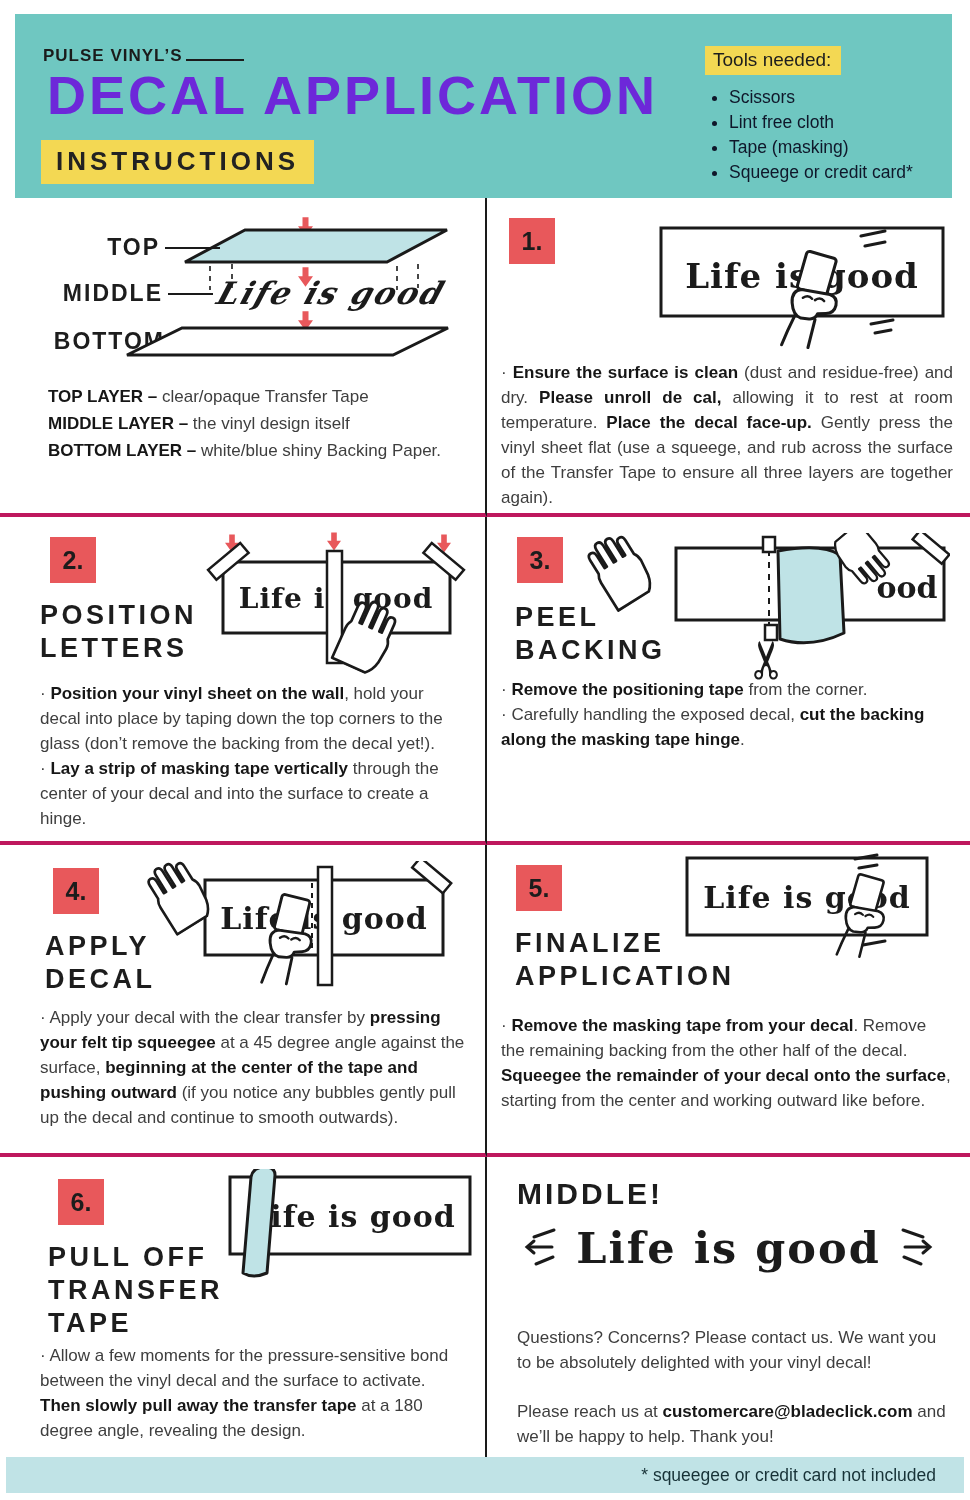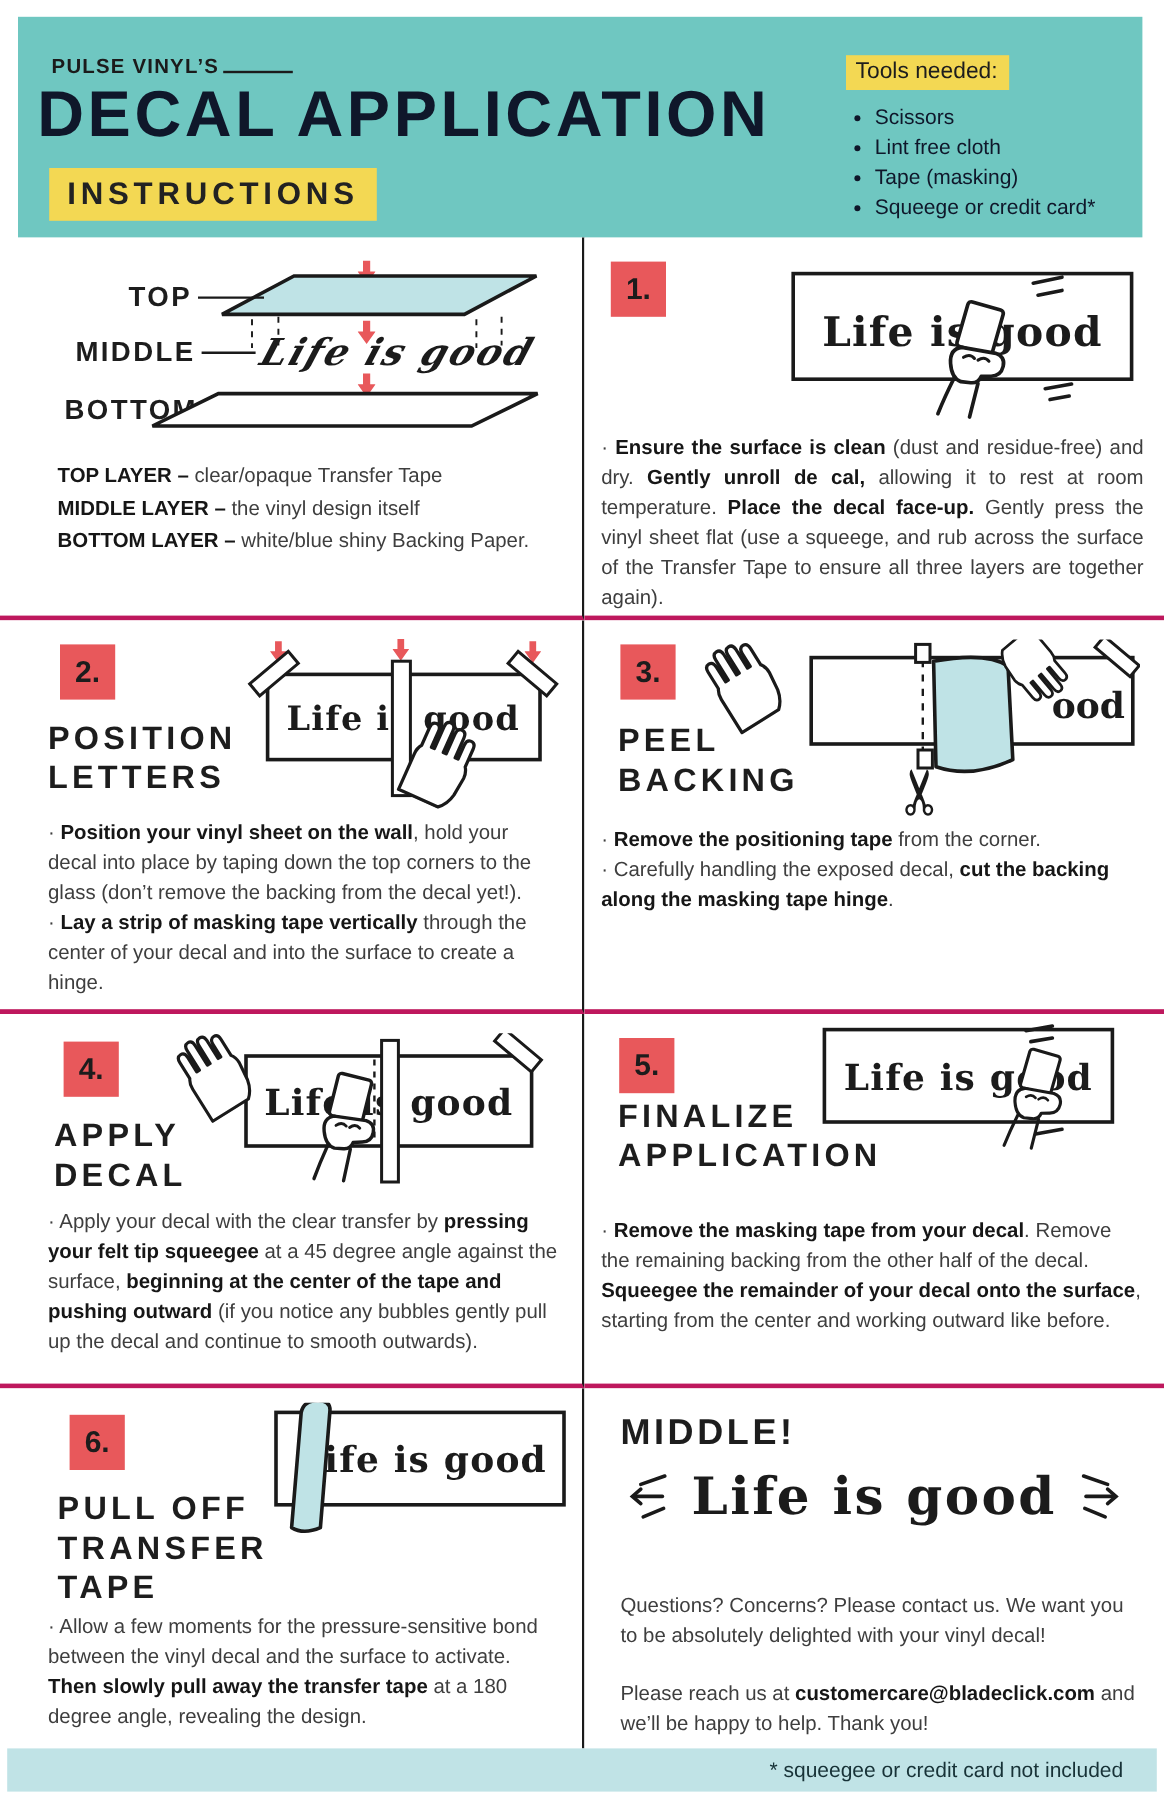--- a/index.html
+++ b/index.html
@@ -3,22 +3,22 @@
 <meta charset="utf-8">
 <style>
   html,body{margin:0;padding:0;background:#fff;}
   .page{position:relative;width:970px;height:1500px;background:#fff;overflow:hidden;
         font-family:"Liberation Sans",sans-serif;color:#3e3e3e;}
   
   .header{position:absolute;left:15px;top:14px;width:937px;height:184px;background:#6fc7c1;}
   .brand{position:absolute;left:28px;top:32px;font-size:17px;font-weight:bold;
          letter-spacing:1px;color:#1b1b1b;}
   .brand-line{display:inline-block;width:58px;height:2px;background:#1b1b1b;margin-left:3px;}
-  .doc-title{position:absolute;left:16px;top:50px;margin:0;font-size:54px;font-weight:bold;
-             letter-spacing:3px;color:#0f172a;white-space:nowrap;}
+  .doc-title{position:absolute;left:32px;top:50px;margin:0;font-size:54px;font-weight:bold;
+             letter-spacing:3px;color:#6d28d9;white-space:nowrap;}
   .doc-subtitle{position:absolute;left:26px;top:126px;margin:0;font-size:26px;font-weight:bold;
                 letter-spacing:4px;color:#222;background:#f3d853;padding:6px 15px 7px 15px;}
   .tools{position:absolute;left:690px;top:32px;width:250px;}
   .tools-title{display:inline-block;background:#f3d853;color:#1d1d1d;font-size:19px;
                padding:3px 10px 4px 8px;margin:0;font-weight:normal;}
   .tools ul{margin:10px 0 0 0;padding:0 0 0 24px;list-style:disc;}
   .tools li{font-size:17.5px;line-height:25px;color:#0f172a;}
   
   .grid{position:absolute;left:0;top:198px;width:970px;display:grid;
         grid-template-columns:487px 483px;grid-template-rows:319px 328px 312px 300px;}
@@ -123,21 +123,21 @@
         <text x="147" y="68" text-anchor="middle" font-size="34" letter-spacing="1" class="decal-font">Life is good</text>
         <g stroke="#1a1a1a" stroke-width="3" stroke-linecap="round">
           <line x1="206" y1="16" x2="230" y2="11"></line>
           <line x1="210" y1="26" x2="230" y2="22"></line>
           <line x1="216" y1="104" x2="238" y2="100"></line>
           <line x1="220" y1="113" x2="236" y2="110"></line>
         </g>
         <use href="#sym-handcard" x="118" y="28" width="82" height="102" transform="rotate(6 160 70)"></use>
       </svg>
       <div class="body-text just" style="left:14px;top:162px;width:452px;">
-        <p><span>· </span><b>Ensure the surface is clean</b><span> (dust and residue-free) and dry. </span><b>Gently unroll de cal,</b><span> allowing it to rest at room temperature. </span><b>Place the decal face-up.</b><span> Gently press the vinyl sheet flat (use a squeege, and rub across the surface of the Transfer Tape to ensure all three layers are together again).</span></p>
+        <p><span>· </span><b>Ensure the surface is clean</b><span> (dust and residue-free) and dry. </span><b>Please unroll de cal,</b><span> allowing it to rest at room temperature. </span><b>Place the decal face-up.</b><span> Gently press the vinyl sheet flat (use a squeege, and rub across the surface of the Transfer Tape to ensure all three layers are together again).</span></p>
       </div>
     </section>
 
     <section class="cell">
       <div class="stepnum" style="left:50px;top:20px">2.</div>
       <h2 class="steptitle" style="left:40px;top:82px">POSITION
 LETTERS</h2>
       <svg class="illus" style="left:205px;top:12px" width="262" height="150" viewBox="0 0 262 150">
         <use href="#sym-arrow" x="20" y="4" width="14" height="21"></use>
         <use href="#sym-arrow" x="122" y="2" width="14" height="21"></use>
@@ -164,21 +164,21 @@
         <text x="325" y="65" text-anchor="middle" font-size="30" class="decal-font">ood</text>
         <rect x="330" y="8" width="38" height="12" transform="rotate(40 349 14)" fill="#fff" stroke="#1a1a1a" stroke-width="2.5"></rect>
         <line x1="187" y1="17" x2="187" y2="100" stroke="#1a1a1a" stroke-width="2" stroke-dasharray="6 6"></line>
         <rect x="181" y="4" width="12" height="15" fill="#fff" stroke="#1a1a1a" stroke-width="2.5"></rect>
         <rect x="183" y="92" width="12" height="15" fill="#fff" stroke="#1a1a1a" stroke-width="2.5"></rect>
         <path d="M196 18 Q240 10 258 22 L262 100 Q228 116 198 106 Z" fill="#bfe3e6" stroke="#1a1a1a" stroke-width="3" stroke-linejoin="round"></path>
         <use href="#sym-hand" x="6" y="2" width="58" height="72" transform="rotate(-32 35 38)"></use>
         <use href="#sym-hand" x="258" y="-8" width="48" height="60" transform="rotate(140 282 22)"></use>
         <text x="187" y="143" text-anchor="middle" font-size="52" transform="rotate(-90 187 127)" font-family="DejaVu Sans, sans-serif" fill="#1a1a1a">✂</text>
       </svg>
-      <div class="body-text" style="left:14px;top:170px;width:452px;">
+      <div class="body-text" style="left:14px;top:160px;width:452px;">
         <p><span>· </span><b>Remove the positioning tape</b><span> from the corner.</span></p>
         <p><span>· Carefully handling the exposed decal, </span><b>cut the backing along the masking tape hinge</b><span>.</span></p>
       </div>
     </section>
 
     <section class="cell">
       <div class="stepnum" style="left:53px;top:23px">4.</div>
       <h2 class="steptitle" style="left:45px;top:85px">APPLY
 DECAL</h2>
       <svg class="illus" style="left:140px;top:16px" width="318" height="134" viewBox="0 0 318 134">
@@ -190,21 +190,21 @@
         <use href="#sym-hand" x="8" y="0" width="56" height="70" transform="rotate(-32 36 35)"></use>
         <use href="#sym-handcard" x="112" y="30" width="76" height="95" transform="rotate(4 150 70)"></use>
       </svg>
       <div class="body-text" style="left:40px;top:160px;width:428px;">
         <p><span>· Apply your decal with the clear transfer by </span><b>pressing your felt tip squeegee</b><span> at a 45 degree angle against the surface, </span><b>beginning at the center of the tape and pushing outward</b><span> (if you notice any bubbles gently pull up the decal and continue to smooth outwards).</span></p>
       </div>
     </section>
 
     <section class="cell">
       <div class="stepnum" style="left:29px;top:20px">5.</div>
-      <h2 class="steptitle" style="left:28px;top:69px">FINALIZE
+      <h2 class="steptitle" style="left:28px;top:82px">FINALIZE
 APPLICATION</h2>
       <svg class="illus" style="left:190px;top:8px" width="272" height="130" viewBox="0 0 272 130">
         <rect x="10" y="5" width="240" height="77" fill="#fff" stroke="#1a1a1a" stroke-width="3"></rect>
         <text x="130" y="55" text-anchor="middle" font-size="30" letter-spacing="1" class="decal-font">Life is good</text>
         <g stroke="#1a1a1a" stroke-width="3" stroke-linecap="round">
           <line x1="178" y1="6" x2="200" y2="2"></line>
           <line x1="182" y1="15" x2="200" y2="12"></line>
           <line x1="186" y1="92" x2="208" y2="88"></line>
         </g>
         <use href="#sym-handcard" x="152" y="18" width="70" height="88" transform="rotate(6 187 60)"></use>

